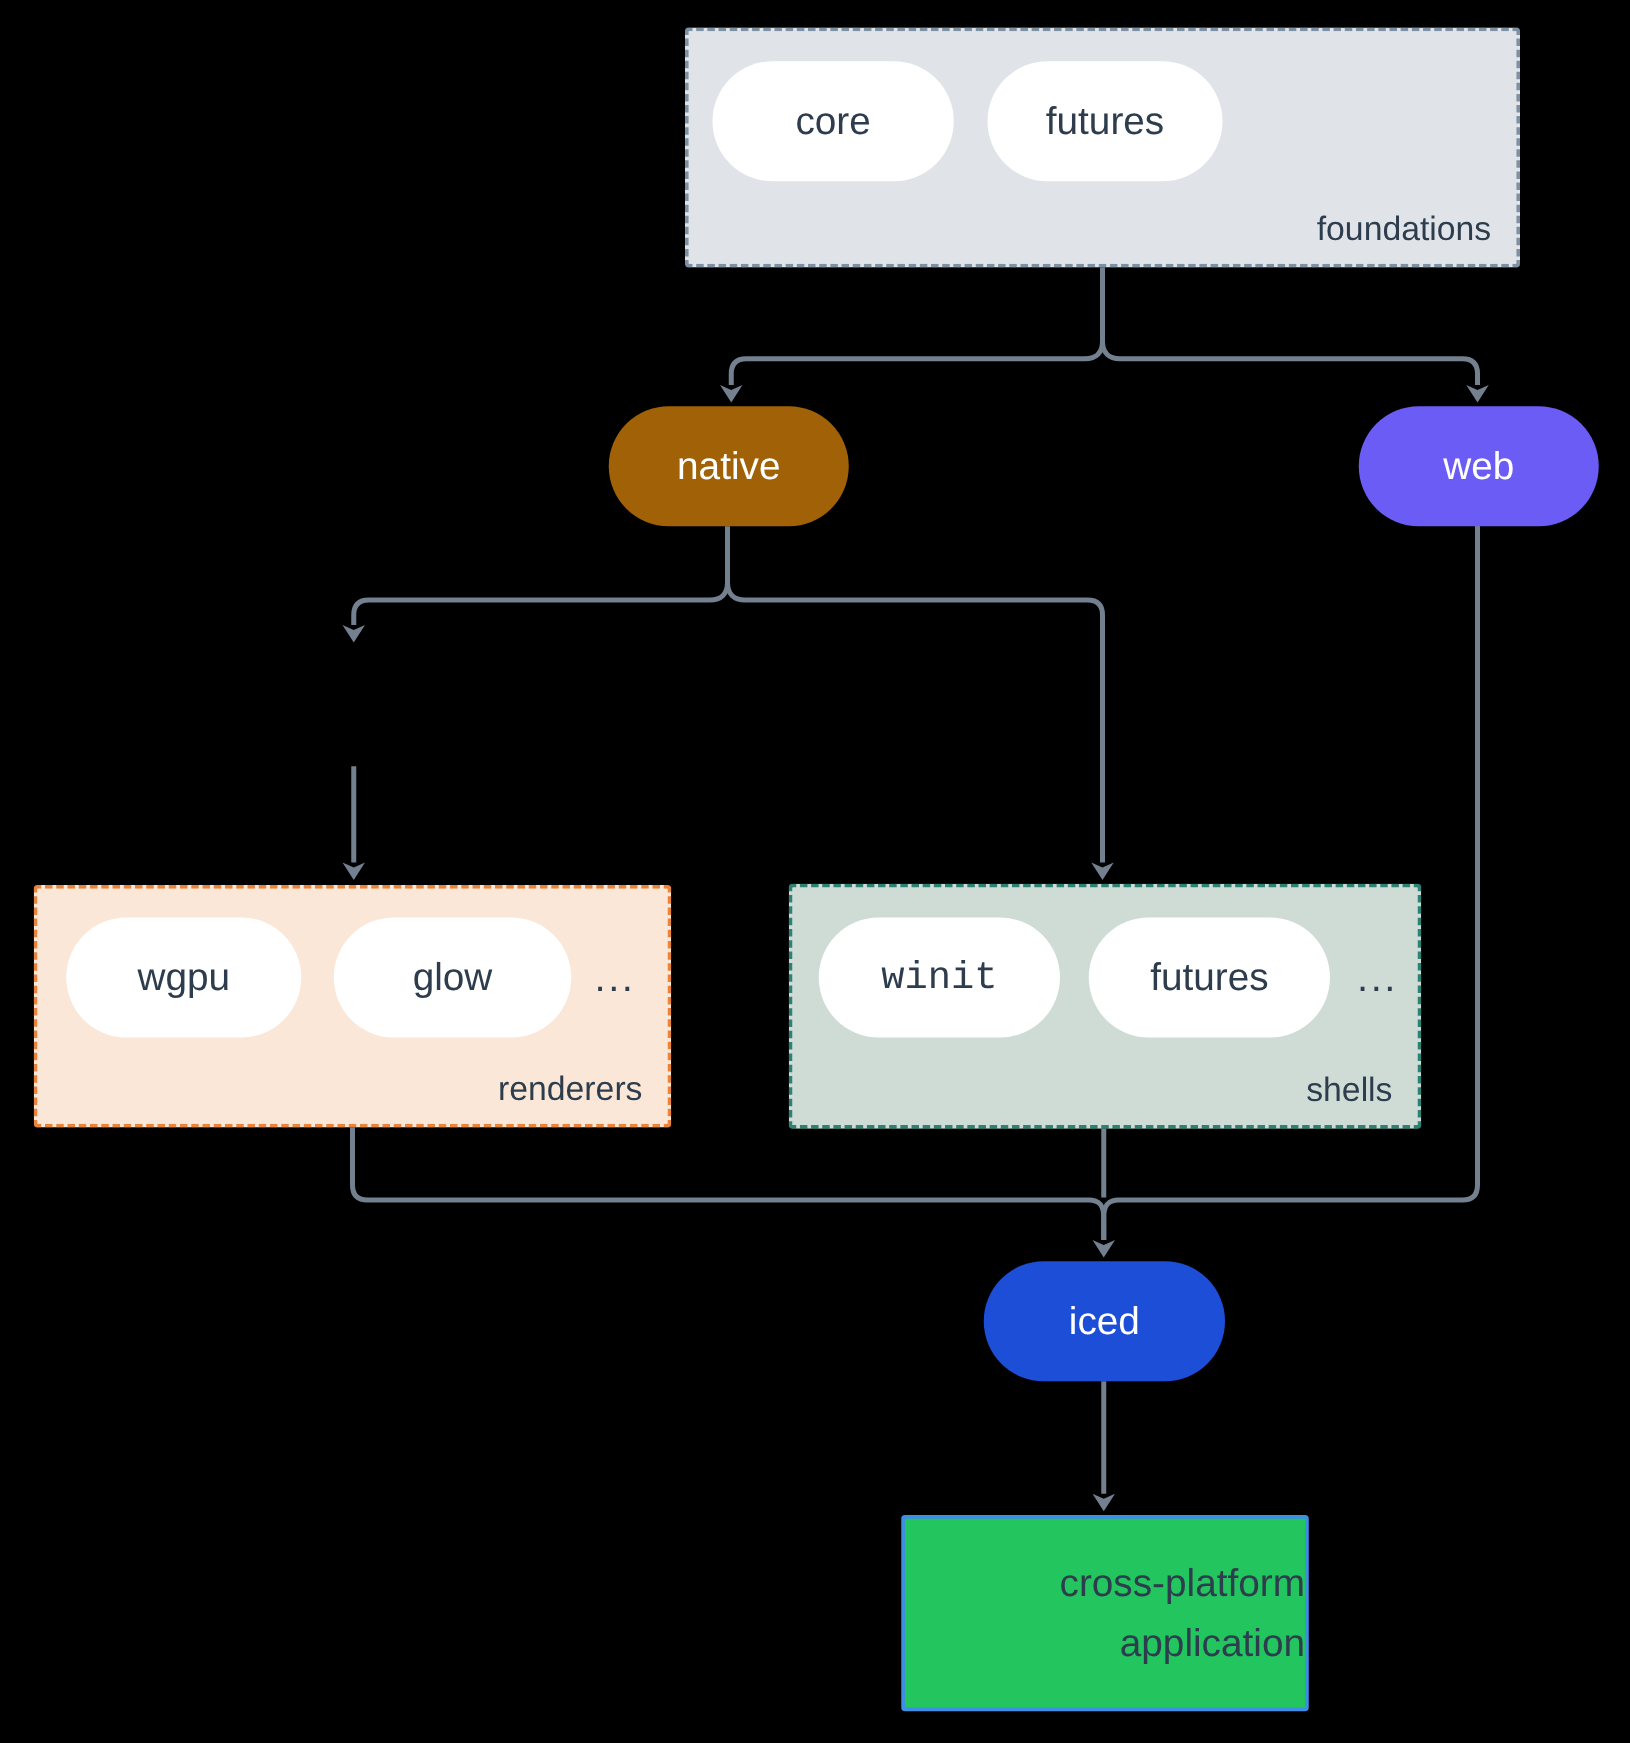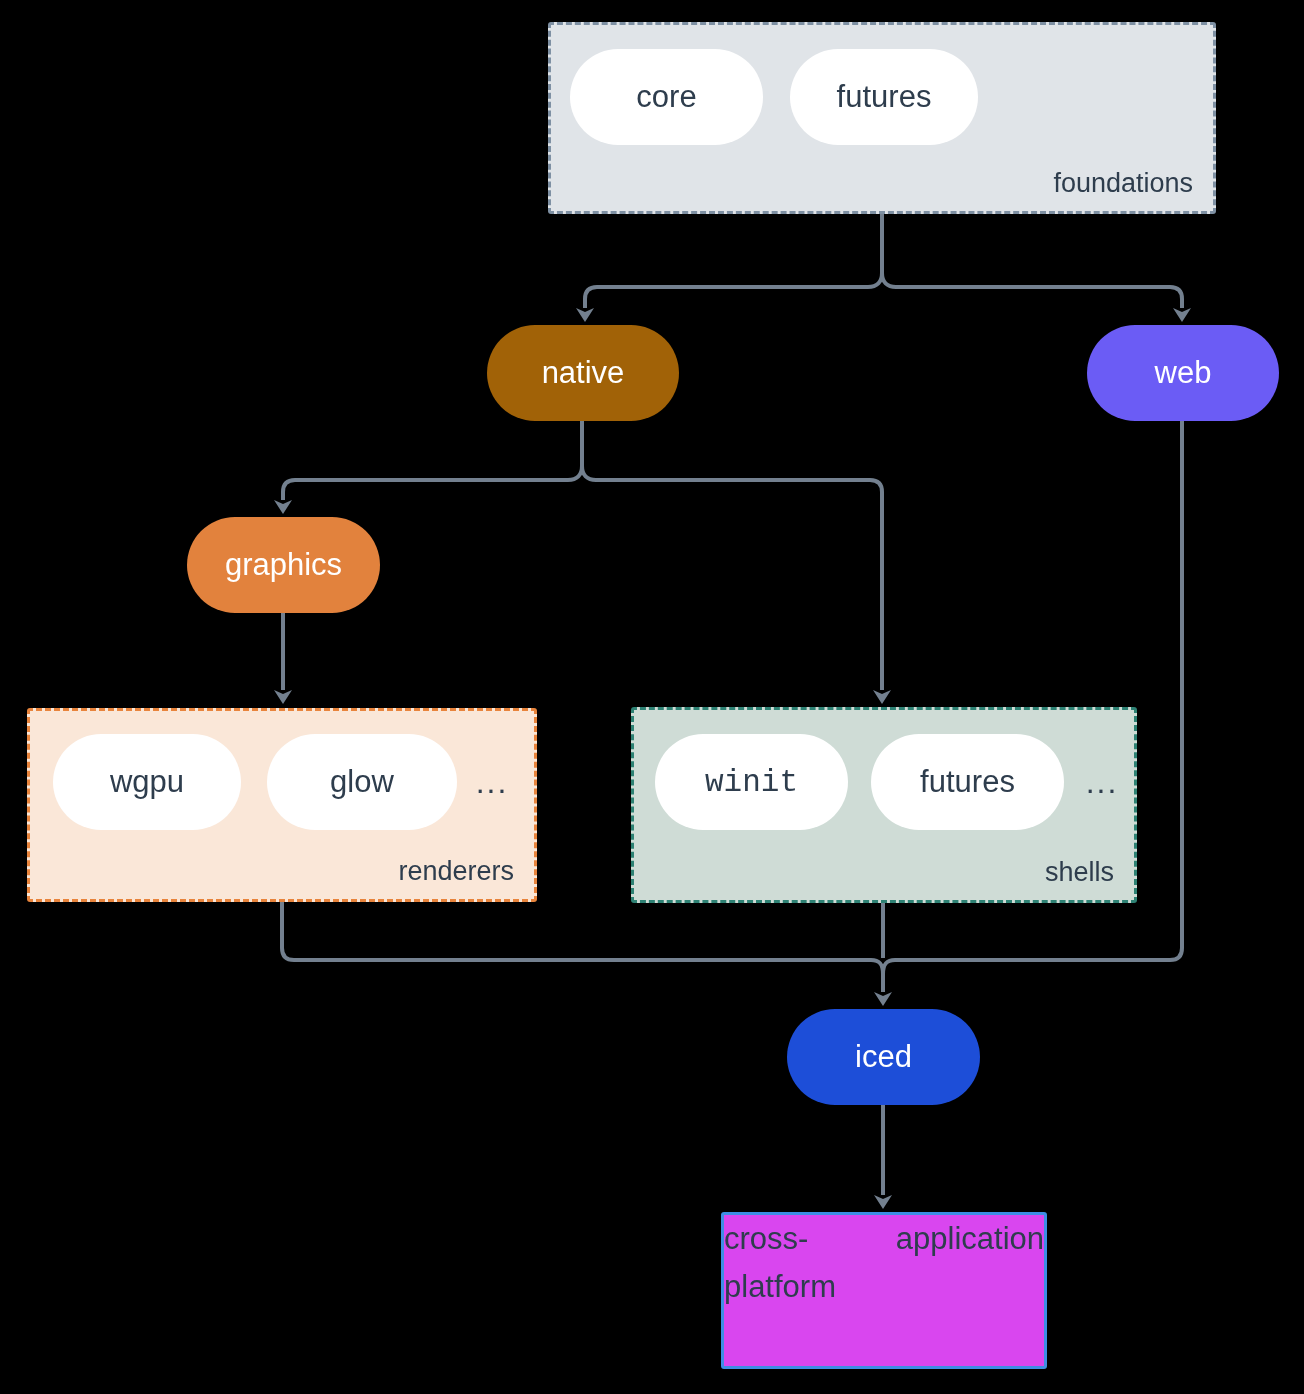--- a/index.html
+++ b/index.html
@@ -64,26 +64,26 @@
   .pill-glow   { left: 267px; top: 734px; width: 190px; }
   .pill-winit  { left: 655px; top: 734px; width: 193px; font-family: Liberation Mono, monospace; }
   .pill-glutin { left: 871px; top: 734px; width: 193px; }
   .ellipsis-renderers { left: 462px;  top: 734px; width: 60px; }
   .ellipsis-shells    { left: 1072px; top: 734px; width: 60px; }
 
   .app-box {
     position: absolute;
     left: 721px; top: 1212px; width: 326px; height: 157px;
     box-sizing: border-box;
-    background: #d946ef;
+    background: #22c55e;
     border: 3px solid #3e8ee4;
     border-radius: 3px;
     display: flex;
-    flex-direction: row;
-    align-items: flex-start;
+    flex-direction: column;
+    align-items: flex-end;
     justify-content: center;
     font-size: 31px;
     line-height: 48px;
     color: #2e3d4d;
   }
 </style>
 </head>
 <body>
 
 <div id="canvas">
@@ -113,21 +113,20 @@
 
   <div class="group group-foundations">
     <span class="group-label">foundations</span>
   </div>
   <div class="pill white pill-core">core</div>
   <div class="pill white pill-futures">futures</div>
 
   <div class="pill solid pill-native">native</div>
   <div class="pill solid pill-web">web</div>
 
-  <div class="pill solid pill-graphics">graphics</div>
 
   <div class="group group-renderers">
     <span class="group-label">renderers</span>
   </div>
   <div class="pill white pill-wgpu">wgpu</div>
   <div class="pill white pill-glow">glow</div>
   <div class="ellipsis ellipsis-renderers">...</div>
 
   <div class="group group-shells">
     <span class="group-label">shells</span>

